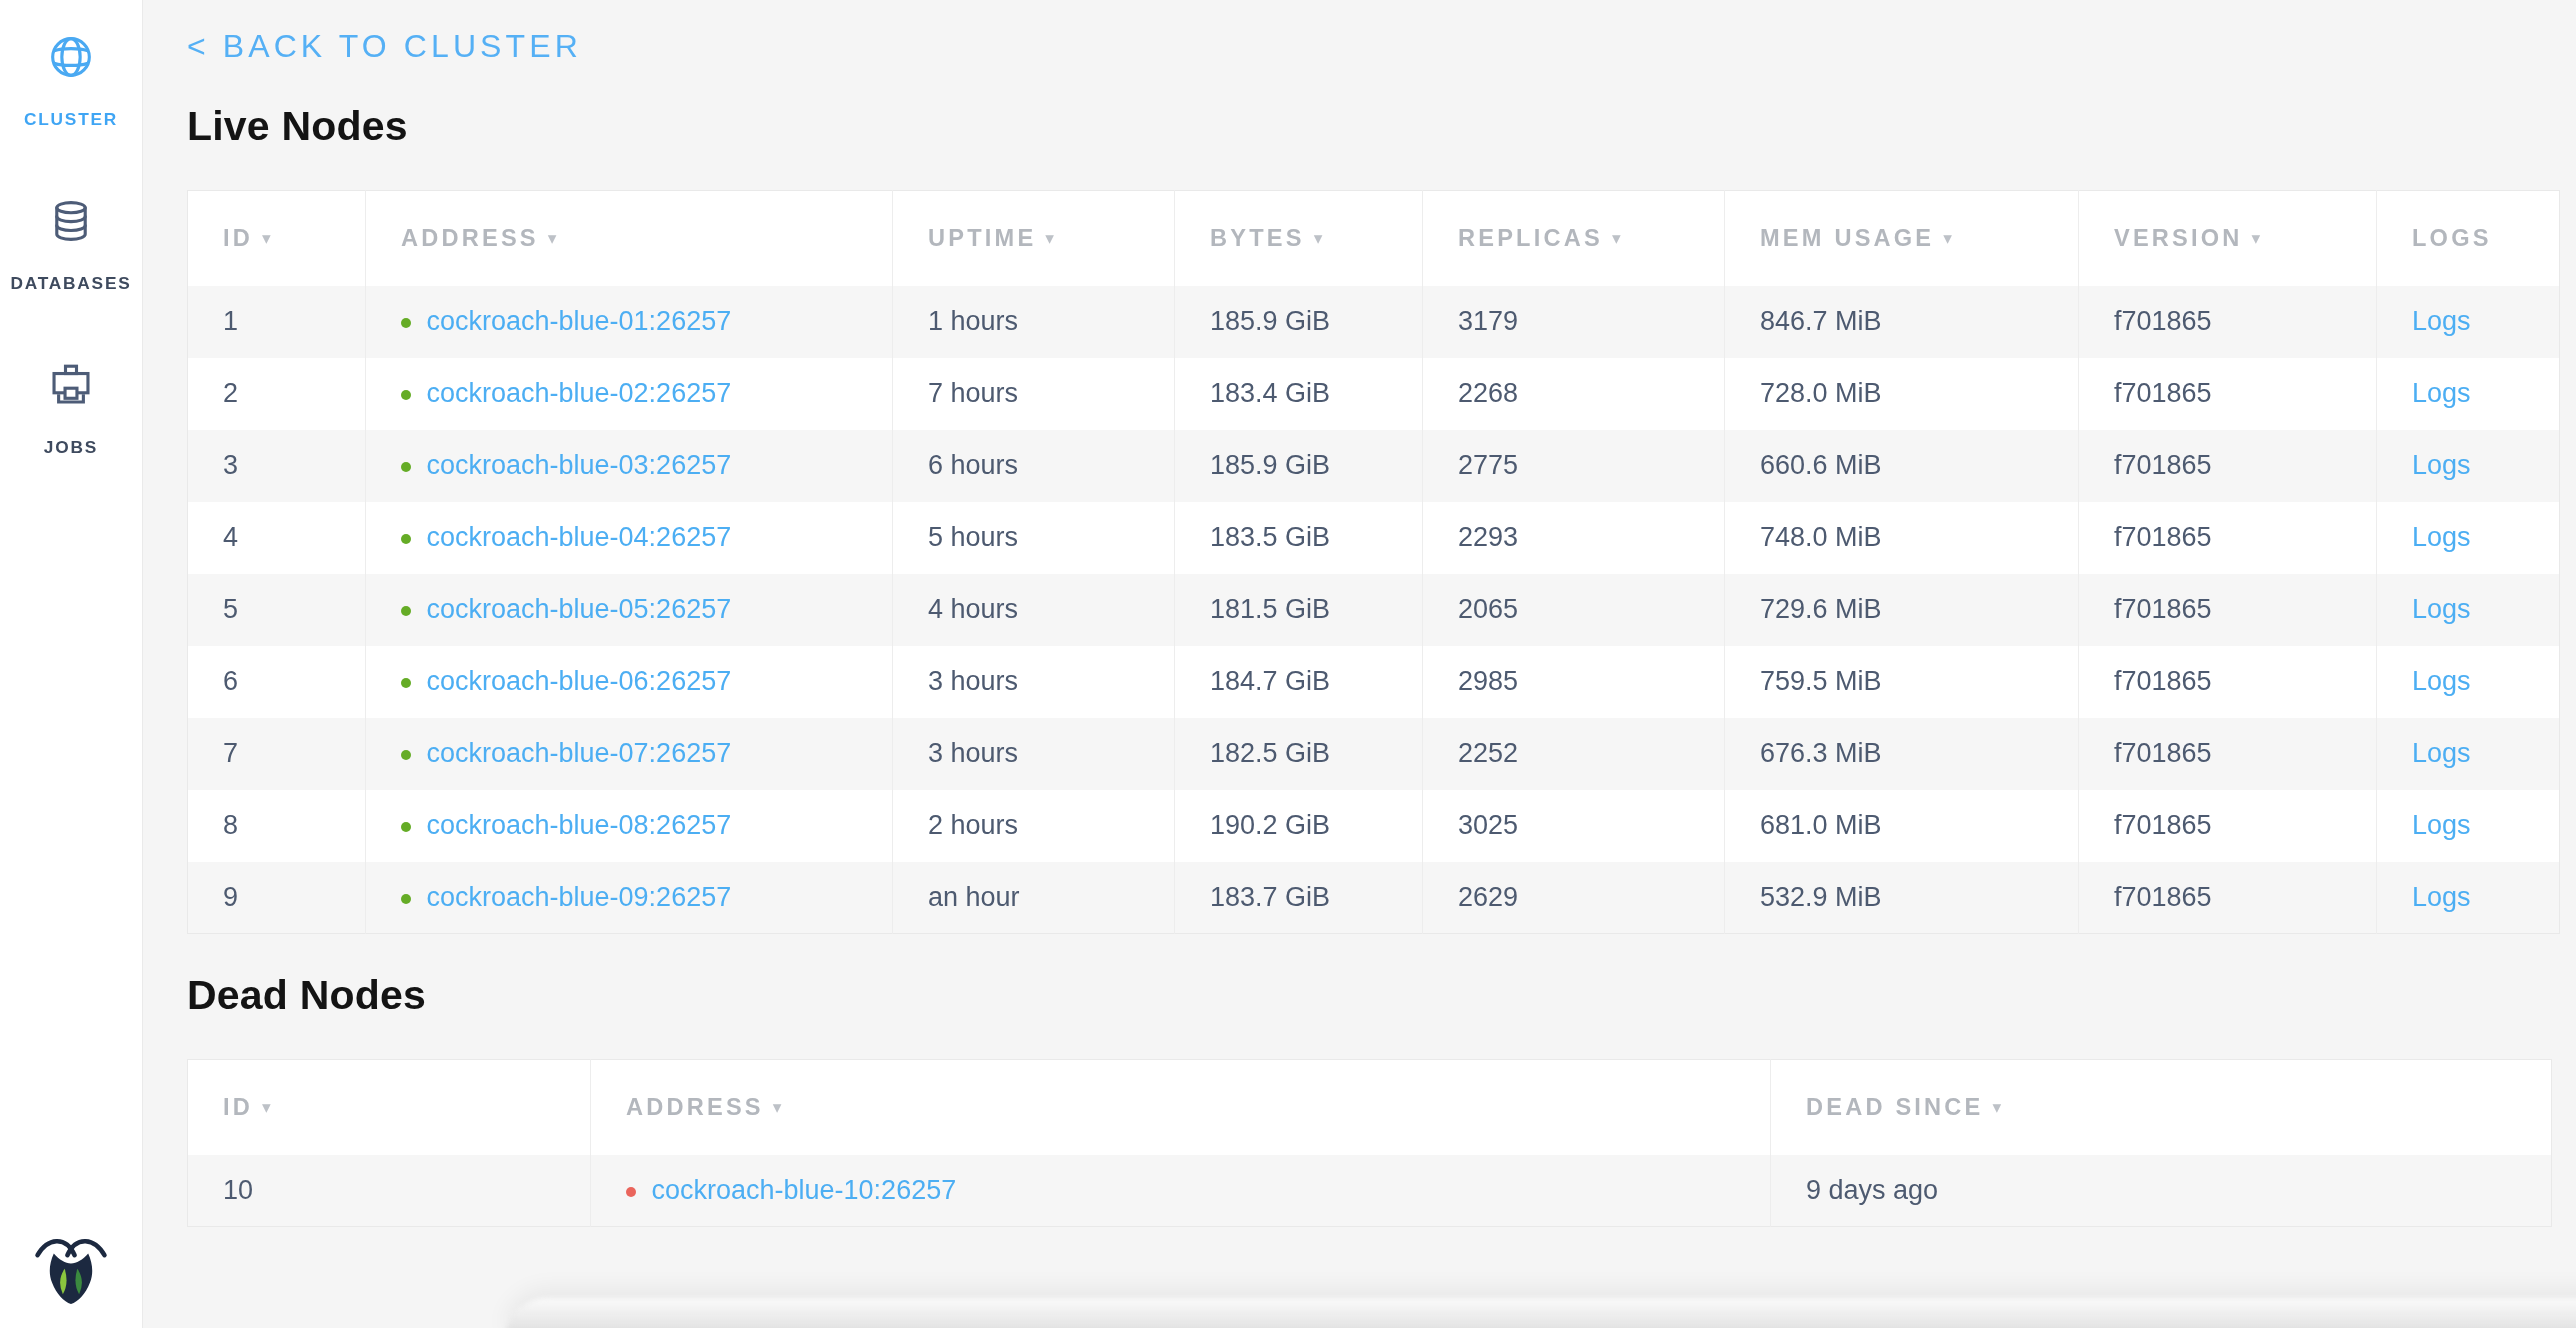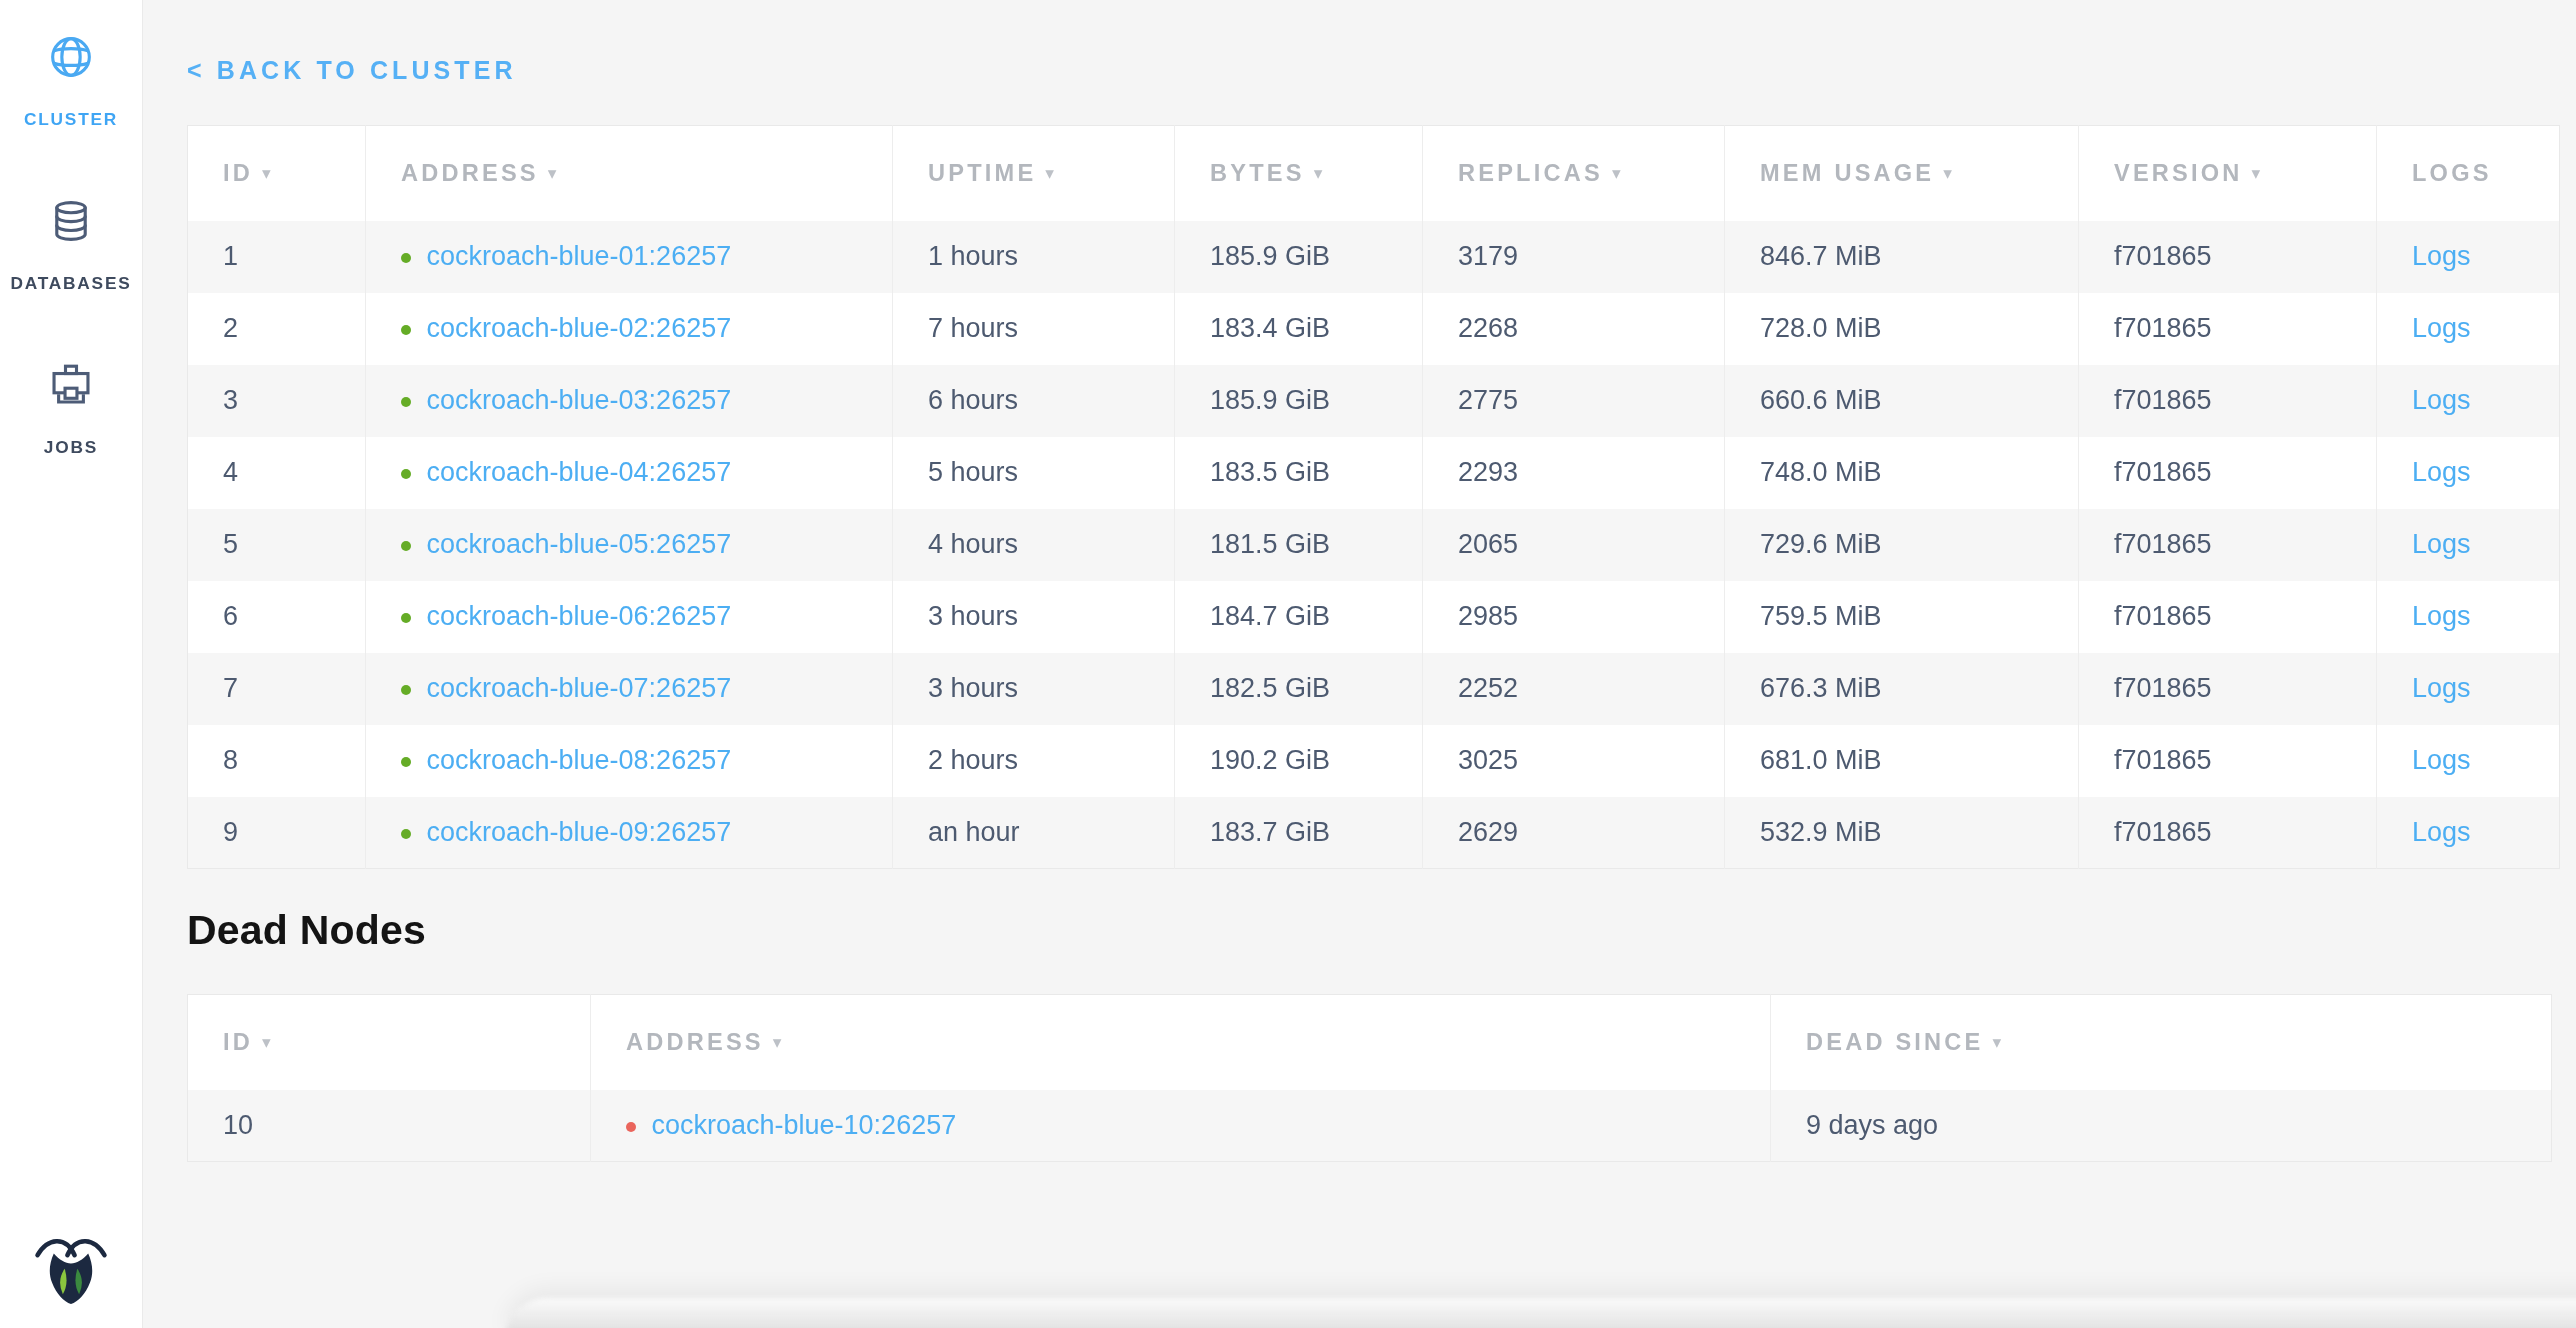--- a/index.html
+++ b/index.html
@@ -19,22 +19,22 @@
   .side-nav{display:flex;flex-direction:column;align-items:center;padding-top:35px;gap:69px;}
   .nav-item{display:flex;flex-direction:column;align-items:center;gap:30px;cursor:pointer;text-decoration:none;}
   .nav-label{font-size:17.3px;font-weight:700;letter-spacing:1.8px;color:#3e4a5e;}
   .nav-item.active .nav-label{color:#3fa5f4;}
   .nav-icon{width:44px;height:44px;display:block;}
   .logo-wrap{position:absolute;bottom:22px;left:50%;transform:translateX(-50%);width:76px;height:80px;}
 
   
   .main{position:absolute;left:143px;top:0;right:0;bottom:0;padding-left:44px;box-sizing:border-box;}
   .back-link{
-    display:inline-block;margin-top:56px;
-    font-size:25px;font-weight:700;letter-spacing:4.1px;
+    display:inline-block;margin-top:28px;
+    font-size:32px;font-weight:400;letter-spacing:4.1px;
     color:#55b0f5;text-decoration:none;cursor:pointer;
   }
   .section-heading{
     margin:38px 0 0 0;font-size:41px;line-height:47px;font-weight:700;color:#141414;letter-spacing:0.2px;
   }
 
   table{border-collapse:collapse;table-layout:fixed;width:2363px;margin-top:40px;background:#14532d;border:1.8px solid #e9e9e9;}
   th{
     height:95px;text-align:left;padding:0 0 0 35px;background:#ffffff;
     font-size:23.6px;font-weight:700;letter-spacing:3.2px;color:#b3b7bd;white-space:nowrap;
@@ -128,20 +128,21 @@
         <path d="M35,46 Q26,59 33,74 Q40,62 35,46 Z" fill="#8bc63e"></path>
         <path d="M49,46 Q58,59 51,74 Q44,62 49,46 Z" fill="#3b8a3f"></path>
       </svg>
     </div>
   </aside>
 
   <main class="main">
 
     <a class="back-link">&lt; BACK TO CLUSTER</a>
 
+    <h1 class="section-heading">Live Nodes</h1>
 
     <table class="live-table">
       <thead>
         <tr id="live-head">
             <th class="c1"><span>ID</span><span class="sort-arrow">▾</span></th>
             <th class="c2"><span>ADDRESS</span><span class="sort-arrow">▾</span></th>
             <th class="c3"><span>UPTIME</span><span class="sort-arrow">▾</span></th>
             <th class="c4"><span>BYTES</span><span class="sort-arrow">▾</span></th>
             <th class="c5"><span>REPLICAS</span><span class="sort-arrow">▾</span></th>
             <th class="c6"><span>MEM USAGE</span><span class="sort-arrow">▾</span></th>

